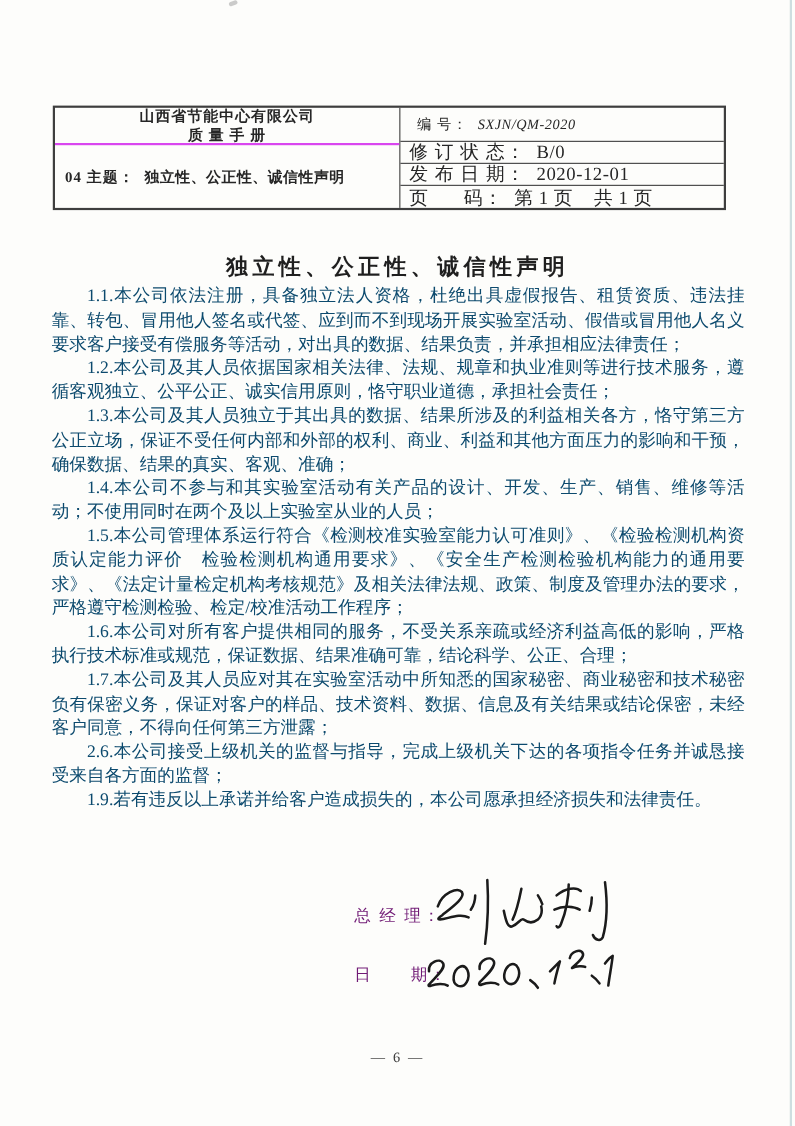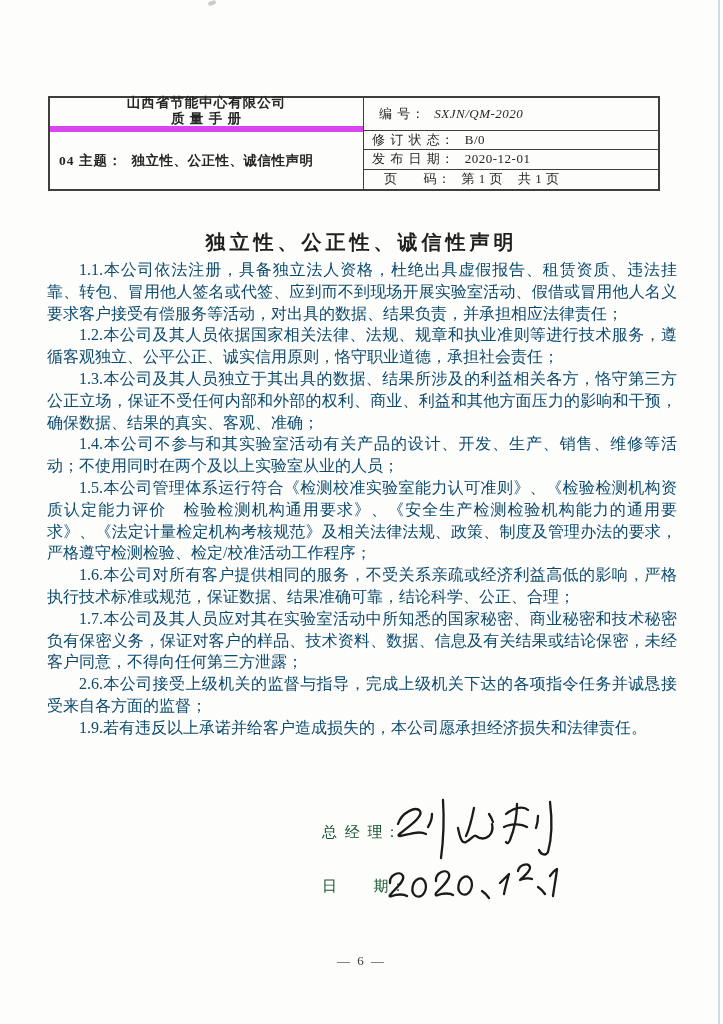--- a/index.html
+++ b/index.html
@@ -18,44 +18,44 @@
 
   
   .hdr{
     position:absolute;left:48px;top:96px;width:612px;height:95px;
     display:flex;border:2px solid #3e3e3e;box-sizing:border-box;
     background:#fdfdfb;
   }
   .hdr-left{width:314px;display:flex;flex-direction:column;border-right:1px solid #3e3e3e;box-sizing:border-box;}
   .hdr-right{flex:1;display:flex;flex-direction:column;font-family:Liberation Serif, serif;}
   .cell{box-sizing:border-box;display:flex;align-items:center;}
-  .company-cell{height:34px;border-bottom:6px solid #d946ef;flex-direction:column;justify-content:flex-end;}
+  .company-cell{height:34px;border-bottom:2px solid #d946ef;flex-direction:column;justify-content:space-between;}
   .company-cell div{font-weight:bold;font-size:13.5px;line-height:15.5px;letter-spacing:1px;text-align:center;white-space:pre;}
   .subject-cell{flex:1;padding-left:9px;font-weight:bold;font-size:13.5px;}
   .subject-cell .val{margin-left:9px;letter-spacing:.5px;}
   .docno-cell{height:34px;border-bottom:1px solid #3e3e3e;padding-left:15px;font-size:13px;}
   .docno-cell .val{margin-left:9px;font-style:italic;letter-spacing:.5px;}
-  .meta-cell{height:20px;border-bottom:1px solid #3e3e3e;padding-left:8px;font-size:13px;}
-  .meta-cell:last-child{border-bottom:none;margin-left:12px;}
+  .meta-cell{height:20px;border-bottom:1px solid #3e3e3e;padding-left:8px;font-size:17px;}
+  .meta-cell:last-child{border-bottom:none;}
   .lbl{white-space:pre;letter-spacing:1px;}
   .meta-cell .val{margin-left:10px;white-space:pre;letter-spacing:.5px;}
 
   
   .doc-title{
     position:absolute;left:0;top:229px;width:100%;
     text-align:center;font-weight:bold;font-size:20px;letter-spacing:4px;color:#1f1f1f;
   }
   .body-text{
     position:absolute;left:47px;top:259px;width:630px;
     font-size:16px;line-height:21.8px;text-align:justify;color:#0c4a6e;
   }
   .body-text p{margin:0;text-indent:2em;}
 
   
-  .sig-label{position:absolute;font-size:15px;color:#14532d;letter-spacing:2px;white-space:pre;}
+  .sig-label{position:absolute;font-size:15px;color:#701a75;letter-spacing:2px;white-space:pre;}
   .gm-label{left:322px;top:823px;}
   .date-label{left:322px;top:877px;}
   .sig-svg{position:absolute;left:386px;top:794px;}
   .date-svg{position:absolute;left:378px;top:855px;}
   .ink{stroke:#1b1b1b;stroke-width:2.3;fill:none;stroke-linecap:round;stroke-linejoin:round;}
 
   
   .footer{
     position:absolute;left:0;top:953px;width:100%;
     text-align:center;font-size:13px;color:#3a3a3a;letter-spacing:2px;

